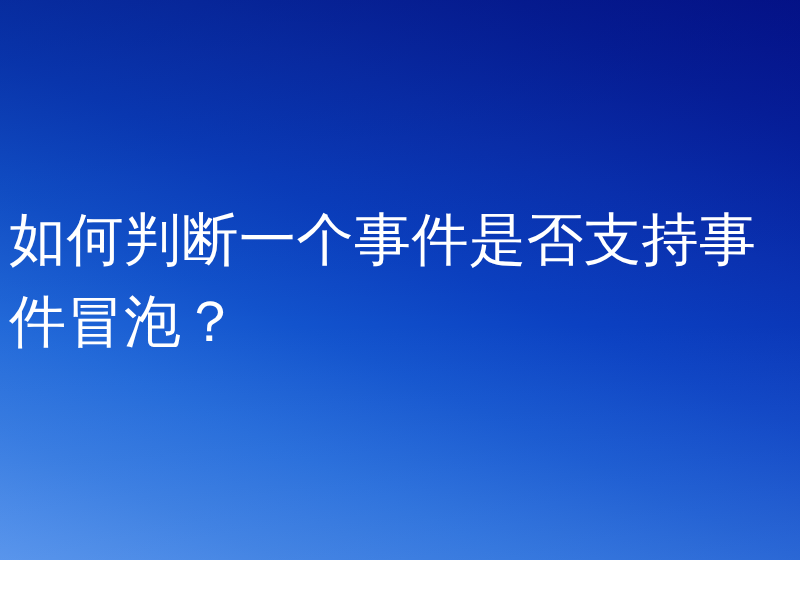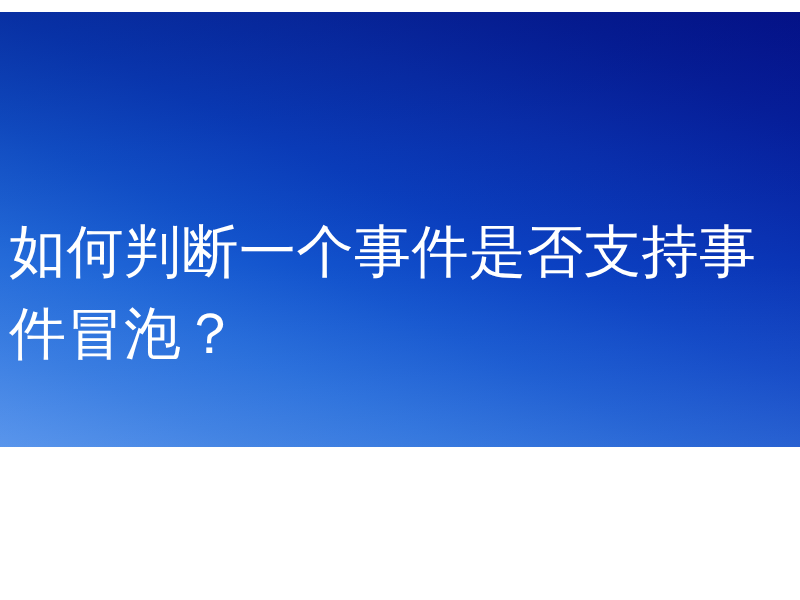--- a/index.html
+++ b/index.html
@@ -10,36 +10,35 @@
   body {
     width: 800px;
     height: 600px;
     overflow: hidden;
     font-family: "DejaVu Sans", "Liberation Sans", sans-serif;
   }
 
   #card {
     position: relative;
     width: 800px;
-    height: 435px;
+    height: 560px;
     overflow: hidden;
     
     background-color: #0b40c0;
     background-image: linear-gradient(
       205deg,
       #06169a 0%,
       #0722a4 14%,
       #0a33b4 30%,
       #0b41c2 46%,
       #1253cd 60%,
       #2168d8 74%,
       #3176de 86%,
       #4a8ae8 100%
     );
-    margin-top: 12px;
   }
 
   
   #card::after {
     content: "";
     position: absolute;
     inset: 0;
     background-image: linear-gradient(
       180deg,
       rgba(0, 8, 90, 0.30) 0%,

